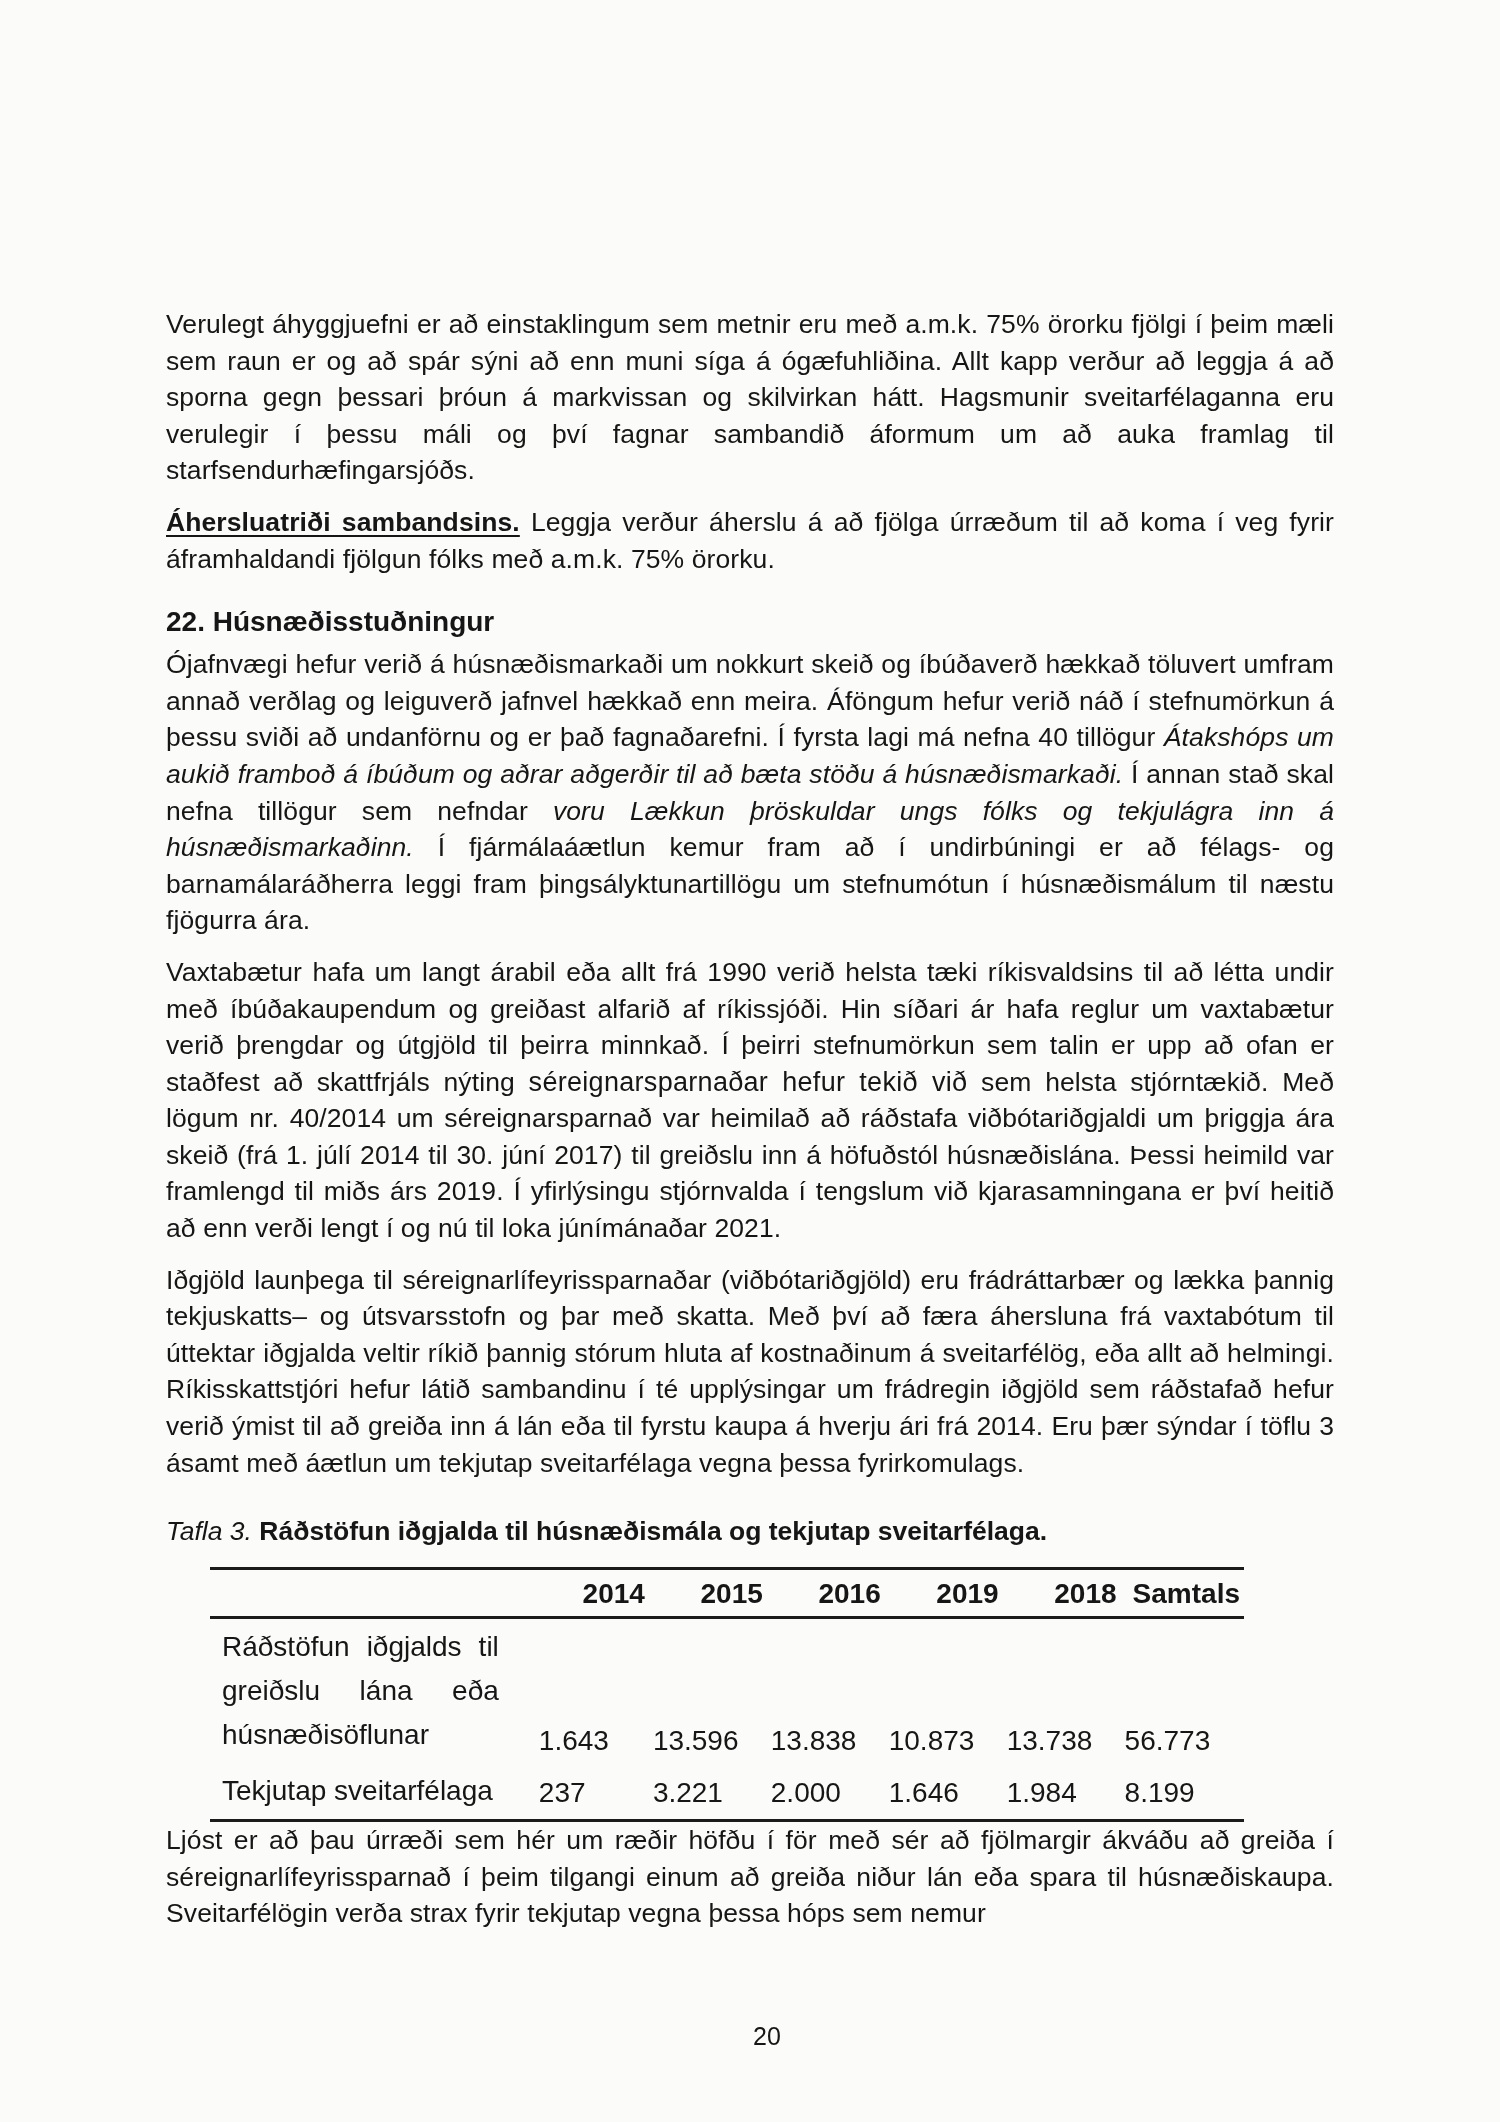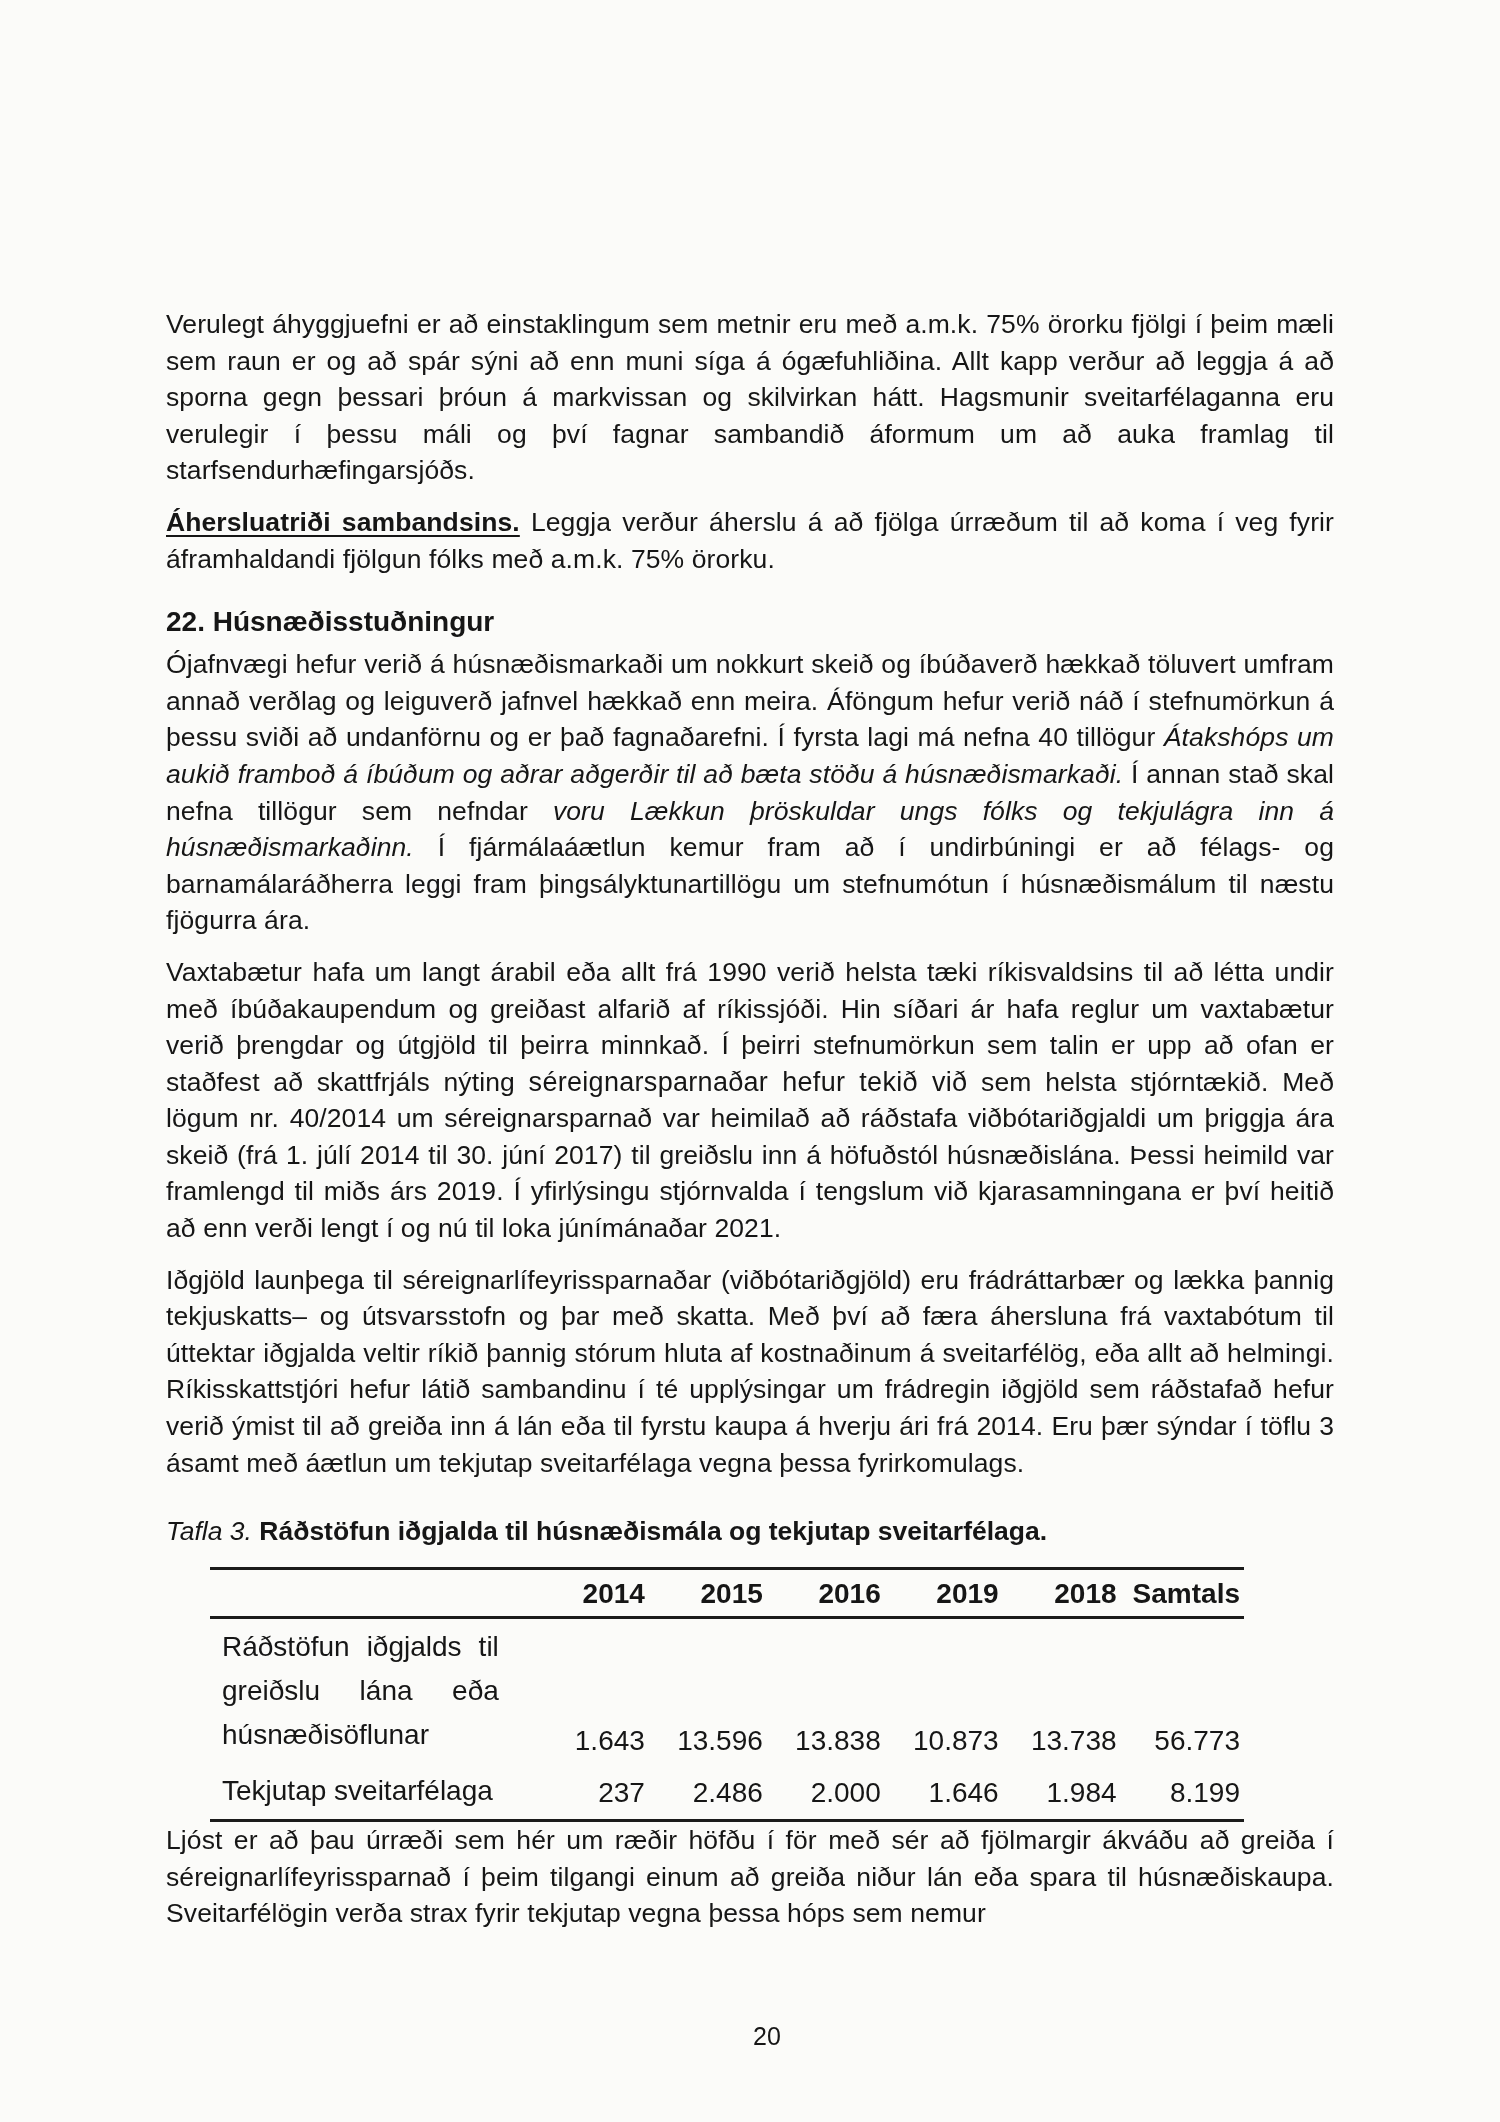--- a/index.html
+++ b/index.html
@@ -65,21 +65,20 @@
   }
   table.data-table thead th {
     font-weight: bold;
     text-align: right;
     padding: 8px 4px 6px 4px;
     border-bottom: 3px solid #1b1b1b;
   }
   table.data-table thead th.label-col { text-align: left; }
   table.data-table td {
     vertical-align: bottom;
-    text-align: right;
     padding: 6px 4px 10px 4px;
   }
   table.data-table td.label-cell {
     text-align: justify;
     padding-left: 12px;
     line-height: 44px;
     width: 300px;
     padding-right: 36px;
   }
   table.data-table .num-col { width: 118px; }
@@ -148,21 +147,21 @@
           <td>1.643</td>
           <td>13.596</td>
           <td>13.838</td>
           <td>10.873</td>
           <td>13.738</td>
           <td>56.773</td>
         </tr>
         <tr>
           <td class="label-cell" style="line-height:36px;">Tekjutap sveitarfélaga</td>
           <td>237</td>
-          <td>2.486</td>
+          <td>3.221</td>
           <td>2.000</td>
           <td>1.646</td>
           <td>1.984</td>
           <td>8.199</td>
         </tr>
       </tbody>
     </table>
   </div>
 
   <p class="body-text after-table">

